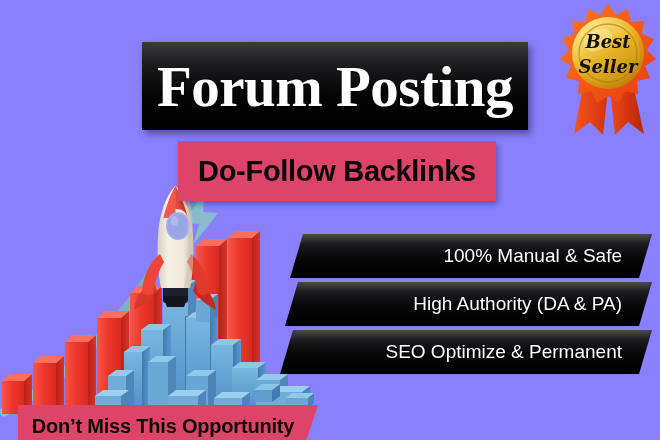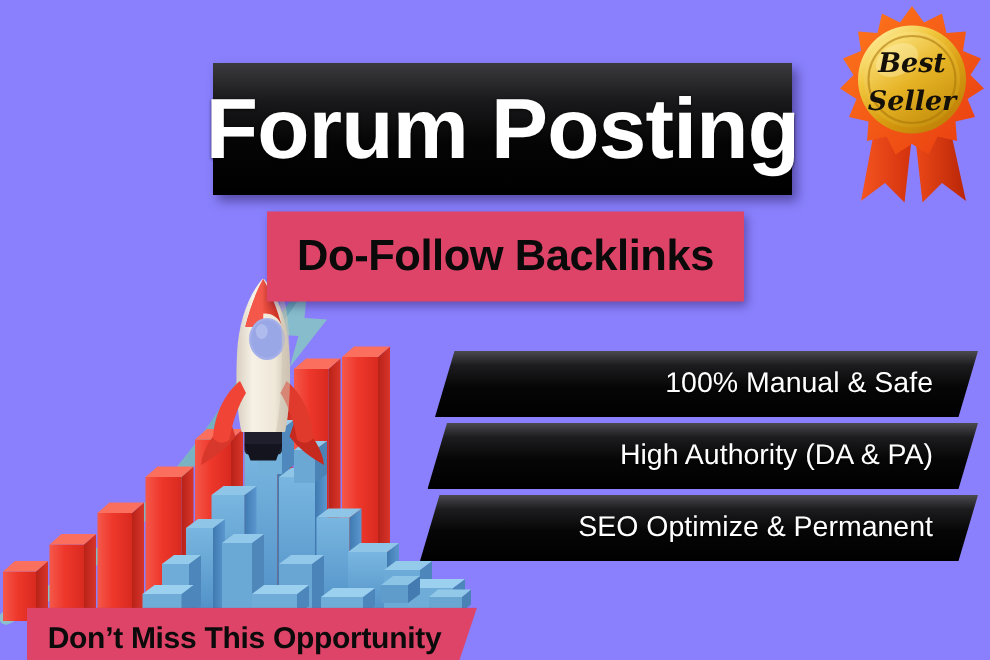--- a/index.html
+++ b/index.html
@@ -14,21 +14,21 @@
   }
 
   
   #artwork{position:absolute;left:0;top:0;width:660px;height:440px;}
 
   
   .title-bar{
     position:absolute;left:142px;top:42px;width:386px;height:88px;
     background:linear-gradient(180deg,#3b3b3f 0%,#1a1a1c 28%,#050505 60%,#000 100%);
     box-shadow:3px 4px 7px rgba(20,10,60,.45);
-    display:flex;align-items:center;justify-content:center;
+    display:flex;align-items:center;justify-content:center;font-family:Liberation Serif, serif;
   }
   .title-text{
     color:#ffffff;font-size:57px;line-height:1;font-weight:700;
     letter-spacing:-0.5px;white-space:nowrap;
     text-shadow:0 1px 2px rgba(0,0,0,.8);
   }
 
   
   .subtitle-bar{
     position:absolute;left:178px;top:141px;width:318px;height:60px;

